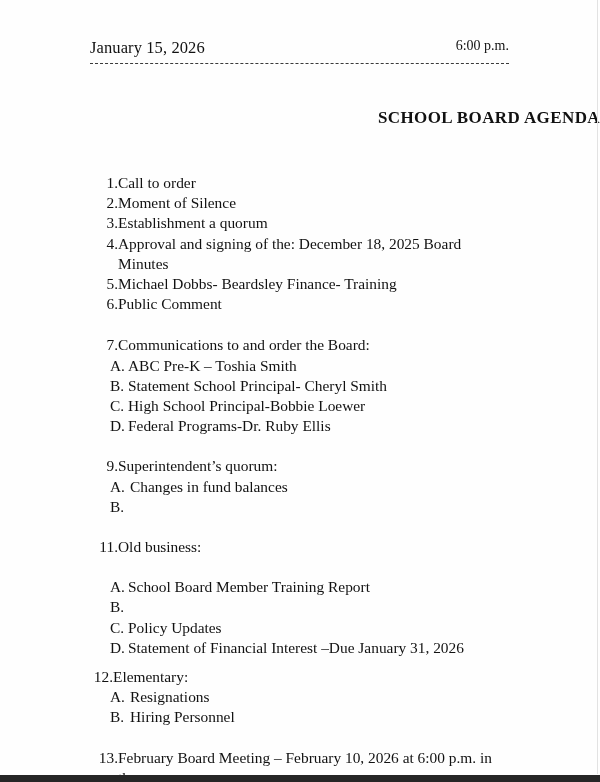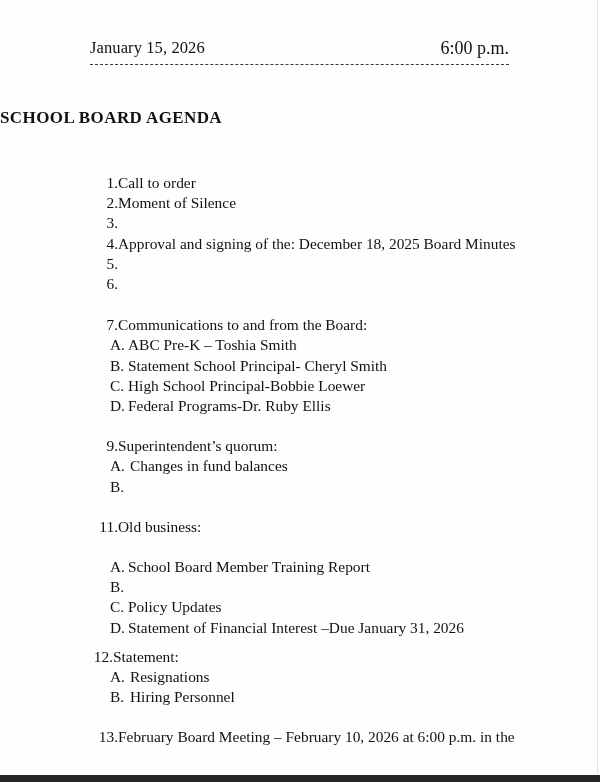--- a/index.html
+++ b/index.html
@@ -65,36 +65,36 @@
     display: flex;
     align-items: flex-start;
     justify-content: space-between;
     font-size: 16.5px;
     gap: 40px;
   }
   .header-date {
     letter-spacing: 0.1px;
   }
   .header-time {
-    font-size: 18px;
+    font-size: 14px;
   }
   .header-rule {
     margin-top: 5px;
     border-top: 1.3px dashed #3a3a3a;
     width: 419px;
     height: 0;
   }
 
   
   .doc-title {
     position: absolute;
     left: 0;
     top: 108px;
     width: 600px;
-    text-align: left;
+    text-align: right;
     font-size: 17px;
     font-weight: bold;
     letter-spacing: 0.4px;
   }
 
   
   .agenda {
     position: absolute;
     left: 0;
     top: 173px;
@@ -111,21 +111,21 @@
   .item-num {
     width: 118px;            
     padding-left: 88px;
     box-sizing: border-box;
     text-align: right;
     flex: 0 0 auto;
     white-space: pre;
   }
   .item-text {
     flex: 1 1 auto;
-    padding-right: 72px;
+    padding-right: 92px;
   }
 
   
   .item.tight .item-num {
     width: 113px;
   }
 
   
   .subitem {
     display: flex;
@@ -177,37 +177,40 @@
       <div class="item">
         <span class="item-num">1.</span>
         <span class="item-text">Call to order</span>
       </div>
       <div class="item">
         <span class="item-num">2.</span>
         <span class="item-text">Moment of Silence</span>
       </div>
       <div class="item">
         <span class="item-num">3.</span>
+        <span class="item-text">Establishment a quorum</span>
       </div>
       <div class="item">
         <span class="item-num">4.</span>
         <span class="item-text">Approval and signing of the:  December 18, 2025 Board Minutes</span>
       </div>
       <div class="item">
         <span class="item-num">5.</span>
+        <span class="item-text">Michael Dobbs- Beardsley Finance- Training</span>
       </div>
       <div class="item">
         <span class="item-num">6.</span>
+        <span class="item-text">Public Comment</span>
       </div>
 
       <div class="gap-lg"></div>
 
       <div class="item">
         <span class="item-num">7.</span>
-        <span class="item-text">Communications to and from the Board:</span>
+        <span class="item-text">Communications to and order the Board:</span>
       </div>
       <div class="subitem">
         <span class="subitem-letter">A.</span>
         <span class="subitem-text">ABC Pre-K – Toshia Smith</span>
       </div>
       <div class="subitem">
         <span class="subitem-letter">B.</span>
         <span class="subitem-text">Statement School Principal- Cheryl Smith</span>
       </div>
       <div class="subitem">
@@ -255,21 +258,21 @@
       </div>
       <div class="subitem">
         <span class="subitem-letter">D.</span>
         <span class="subitem-text">Statement of Financial Interest –Due January 31, 2026</span>
       </div>
 
       <div class="gap-sm"></div>
 
       <div class="item tight">
         <span class="item-num">12.</span>
-        <span class="item-text">Statement:</span>
+        <span class="item-text">Elementary:</span>
       </div>
       <div class="subitem wide">
         <span class="subitem-letter">A.</span>
         <span class="subitem-text">Resignations</span>
       </div>
       <div class="subitem wide">
         <span class="subitem-letter">B.</span>
         <span class="subitem-text">Hiring Personnel</span>
       </div>
 

